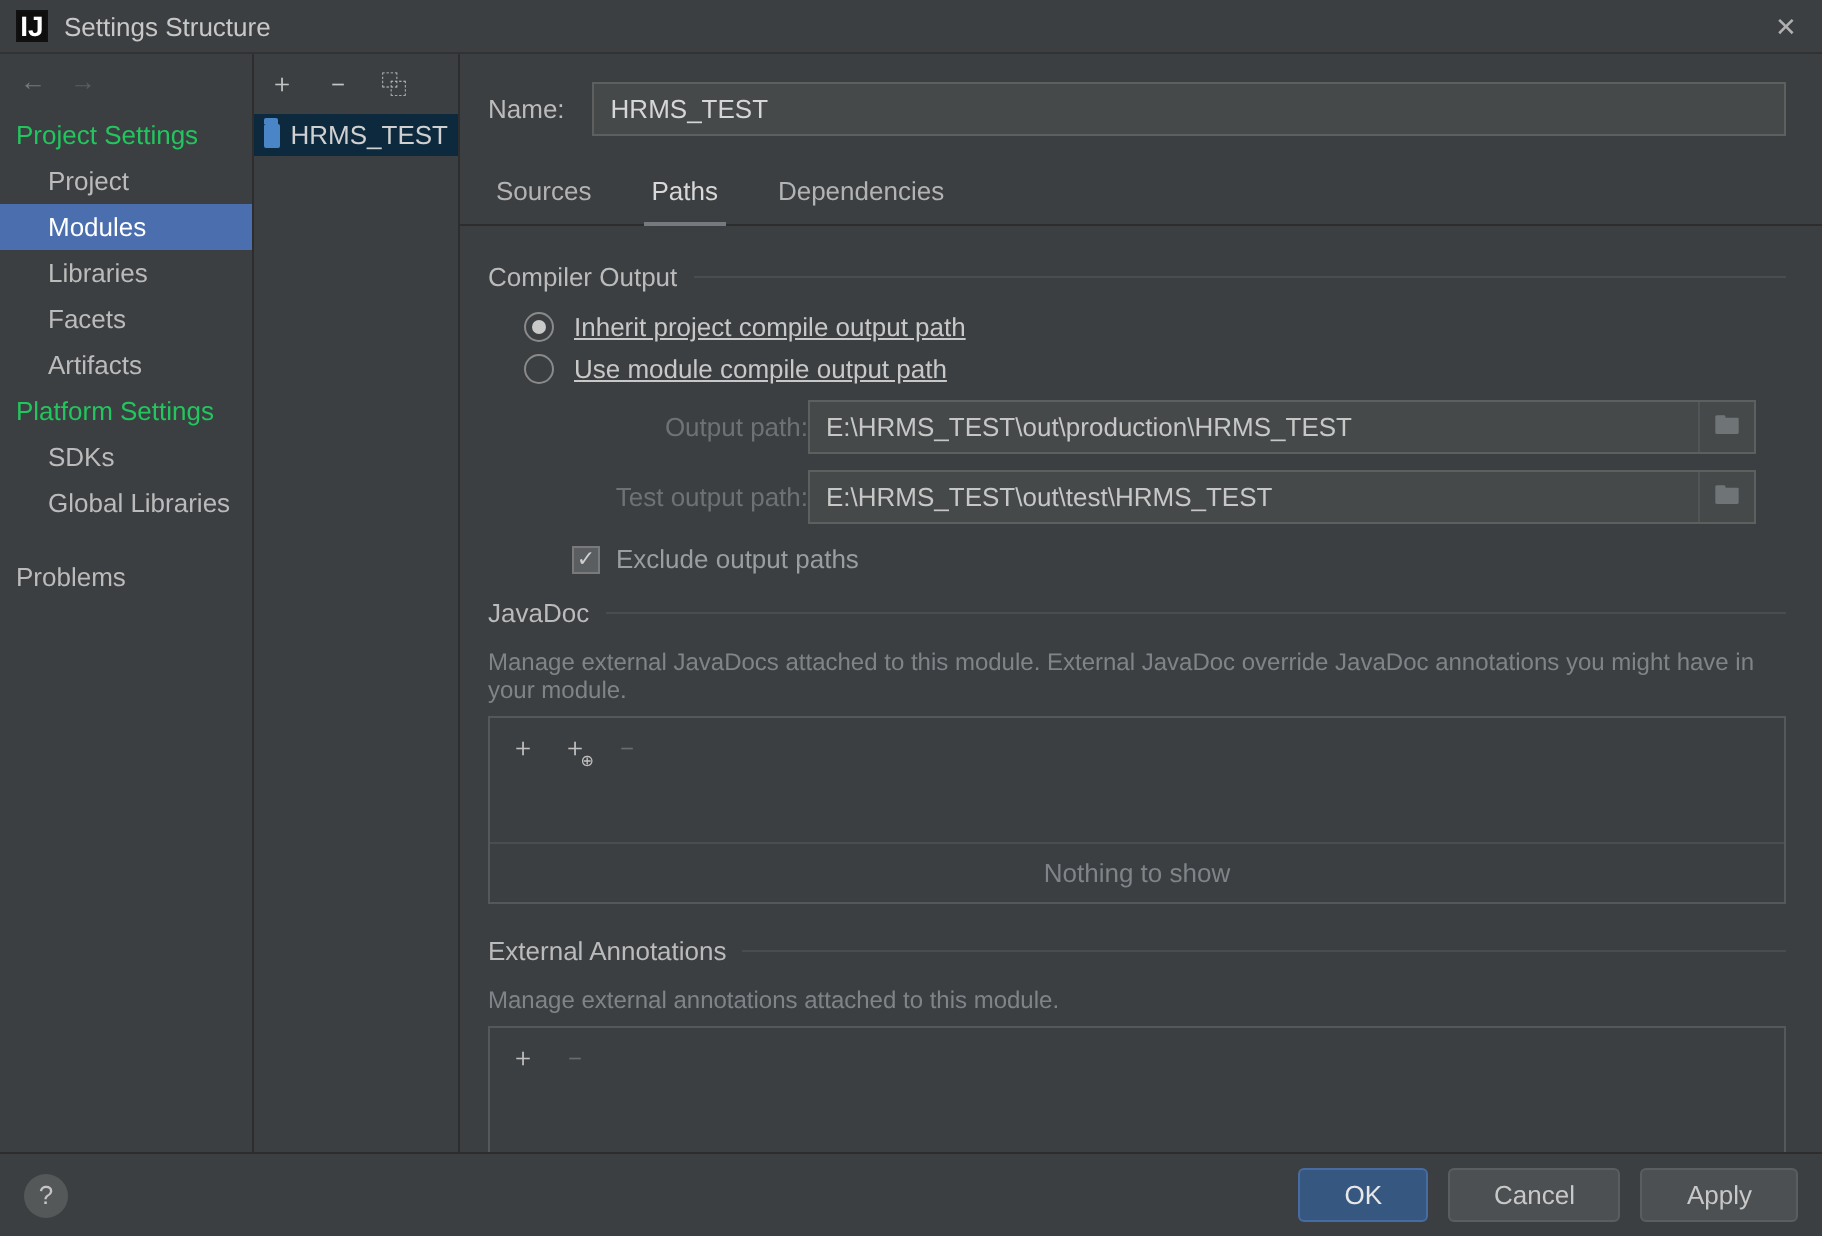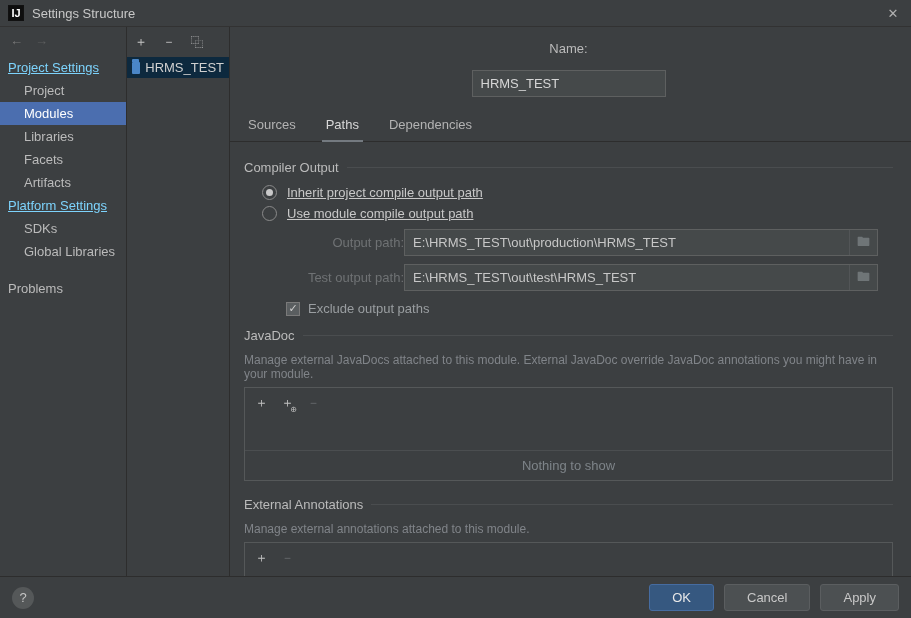--- a/index.html
+++ b/index.html
@@ -29,21 +29,21 @@
       width: 16px;
       height: 16px;
       background: #0e0e0e;
       border: 1px solid #111;
       display: flex;
       align-items: center;
       justify-content: center;
       margin-right: 8px;
       color:#fff;
       font-weight:bold;
-      font-size:11px;
+      font-size:14px;
     }
     .titlebar .title {
       flex: 1;
       color: #c8c8c8;
     }
     .titlebar .close {
       color: #b0b0b0;
       width: 20px;
       text-align: center;
       cursor: pointer;
@@ -65,24 +65,23 @@
       display: flex;
       align-items: center;
       gap: 12px;
       padding: 6px 8px 8px 10px;
     }
     .sidebar .nav-toolbar span {
       color: #7a7a7a;
     }
     .sidebar .group-header {
       padding: 4px 8px 4px 8px;
-      color: #7dd3fc;
+      color: #22c55e;
       white-space: nowrap;
       overflow: hidden;
-      text-decoration: underline;
     }
     .sidebar .item {
       padding: 4px 8px 4px 24px;
       color: #bbbbbb;
       white-space: nowrap;
       overflow: hidden;
       cursor: pointer;
     }
     .sidebar .item.selected {
       background: #4b6eaf;
@@ -140,21 +139,20 @@
       display:flex;
       flex-direction:column;
       background: #3c3f41;
       overflow:hidden;
     }
     .name-row {
       display:flex;
       align-items:center;
       padding: 14px 18px 14px 14px;
       gap: 14px;
-      flex-direction: column;
     }
     .name-row label { color:#bbbbbb; }
     .input {
       flex:1;
       background:#45494a;
       border:1px solid #5e6060;
       color:#d6d6d6;
       padding:5px 8px;
       outline:none;
     }

